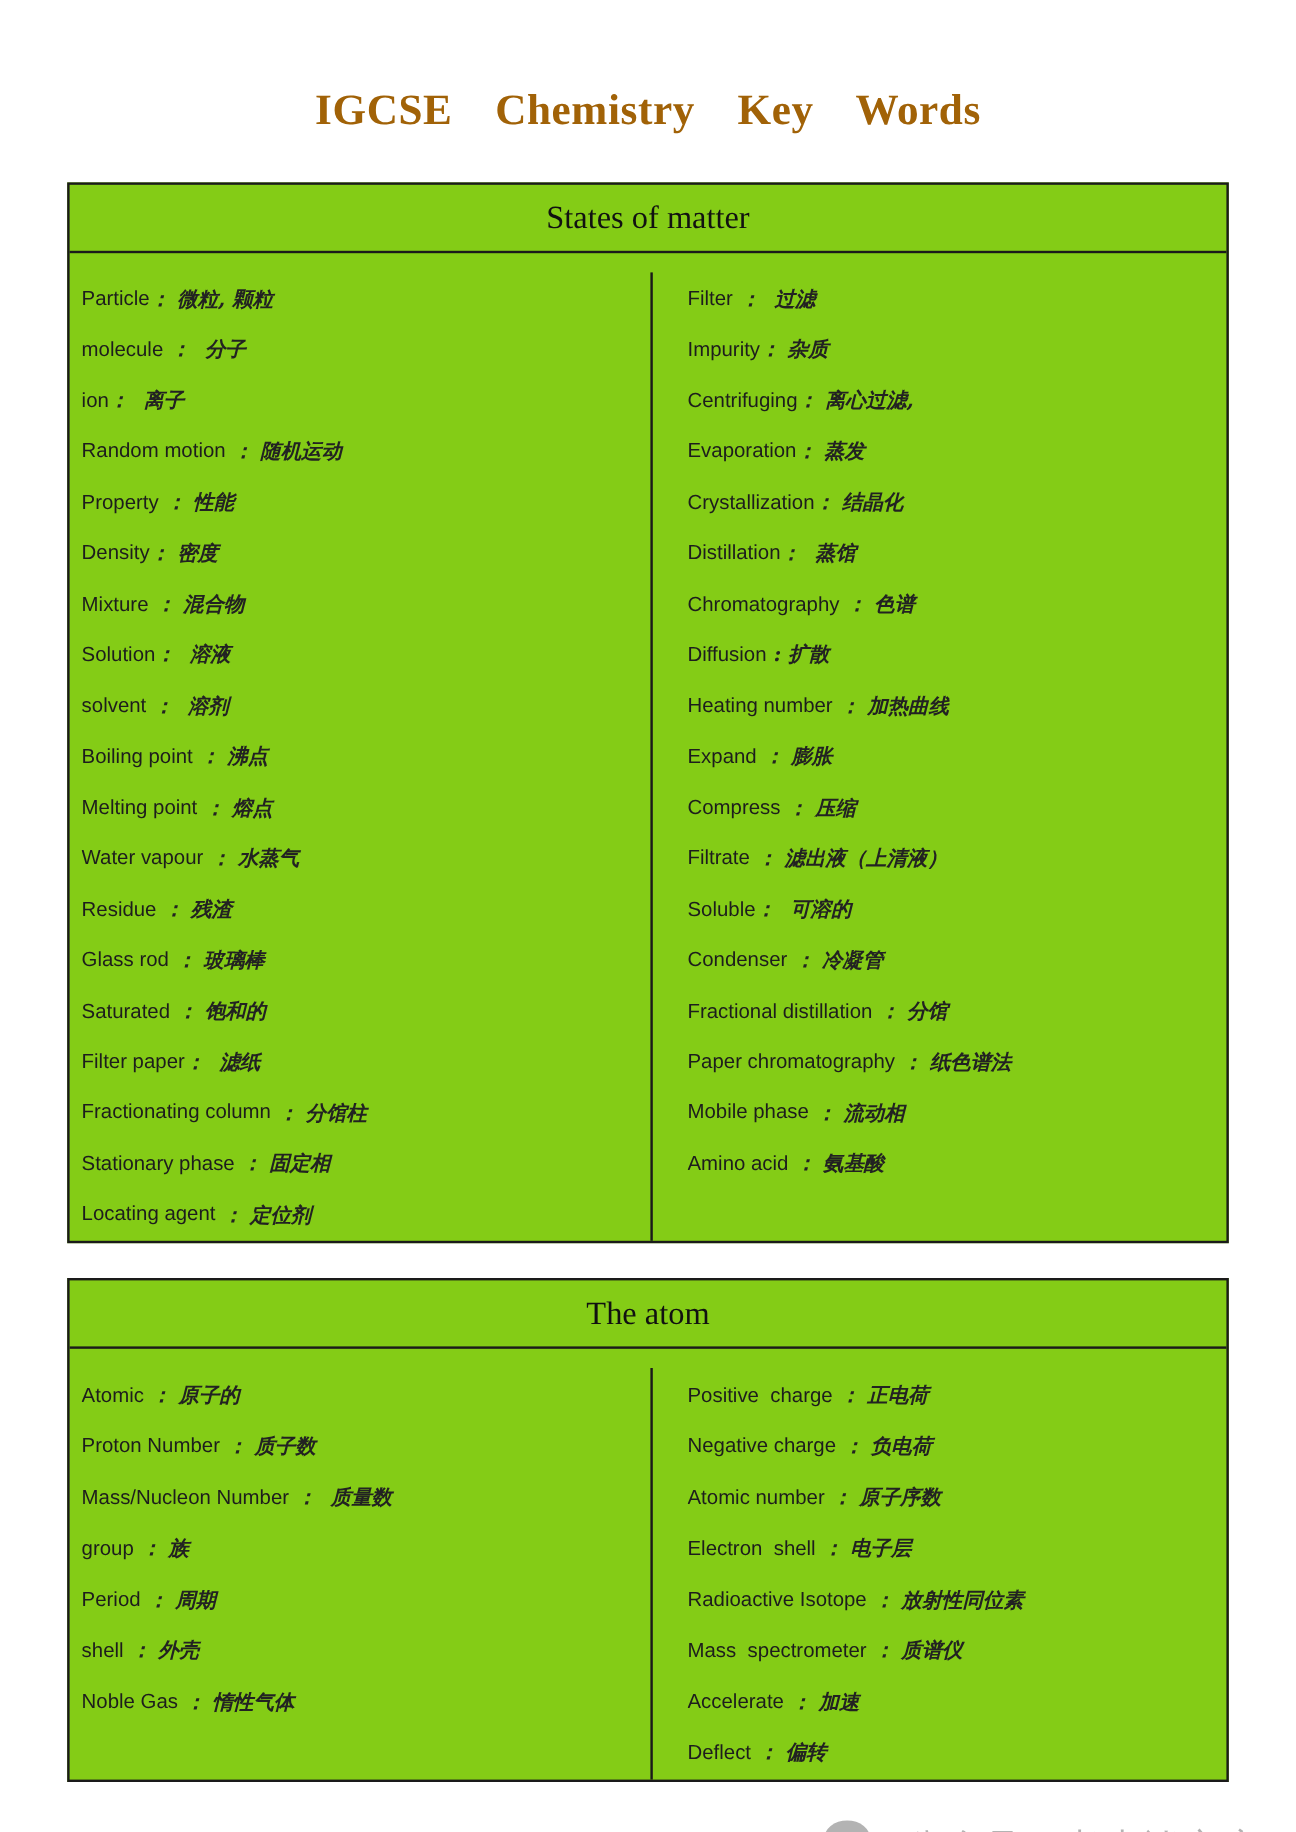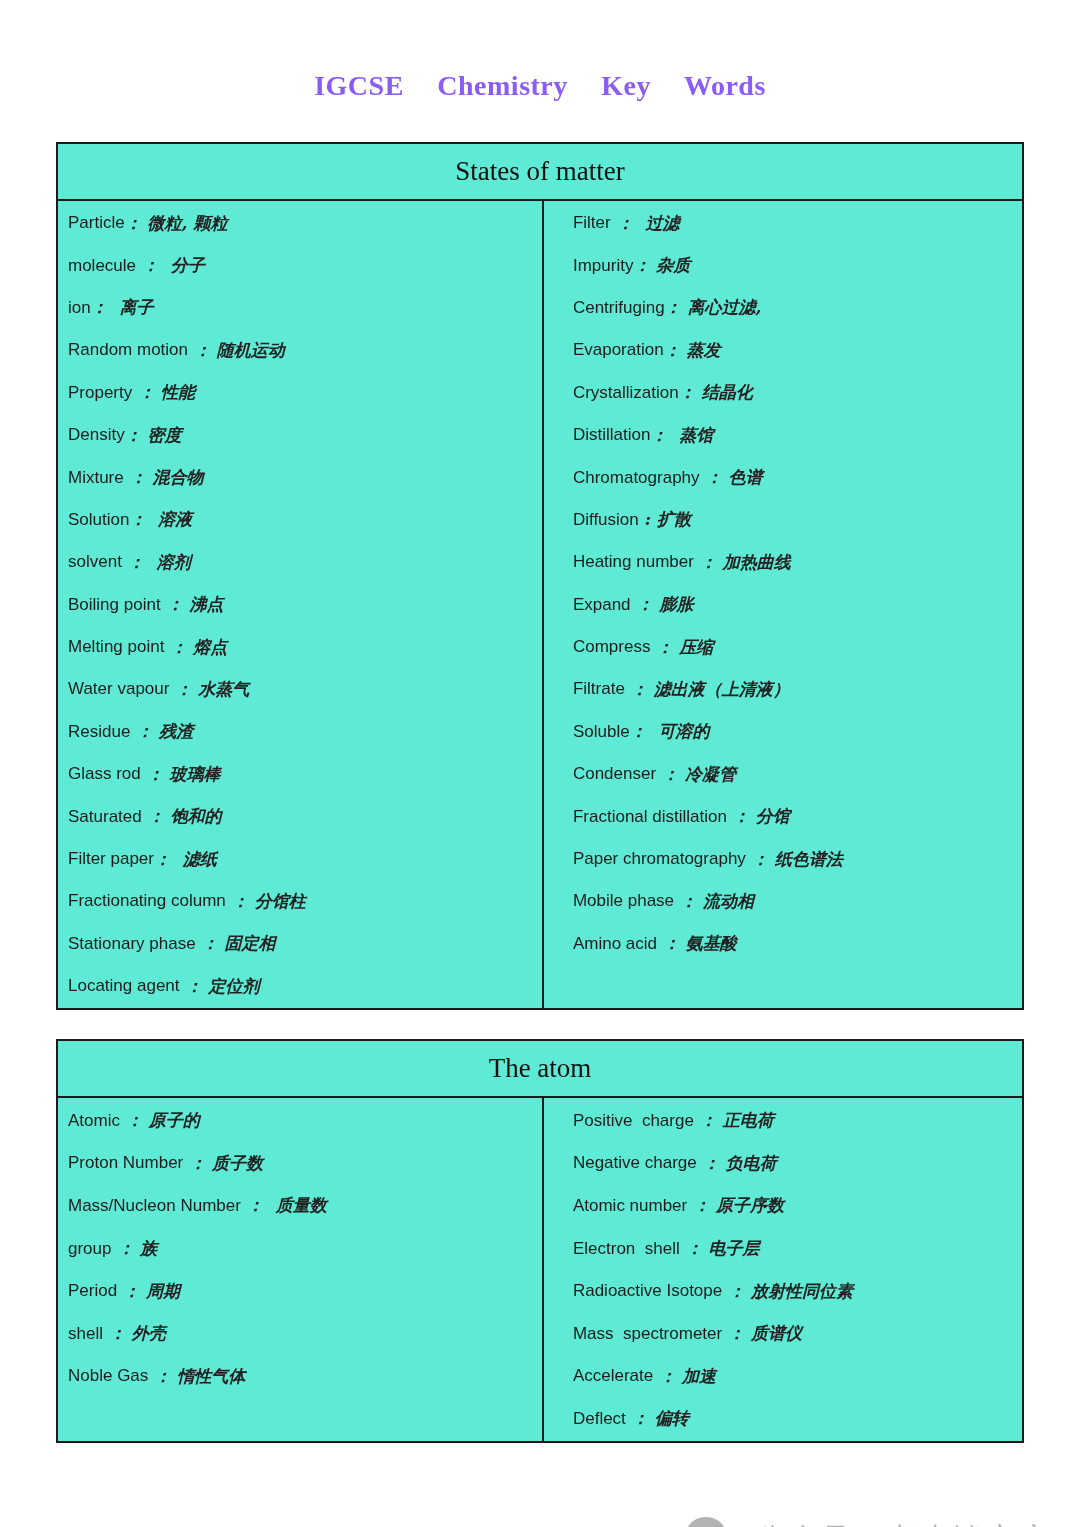--- a/index.html
+++ b/index.html
@@ -11,47 +11,48 @@
     color: #1d1d1d;
     position: relative;
     overflow: hidden;
   }
   .doc-title {
     margin: 0;
     padding-top: 70px;
     text-align: center;
     font-family: "Liberation Serif", serif;
     font-weight: 700;
-    font-size: 28px;
+    font-size: 36px;
     letter-spacing: 0.5px;
     word-spacing: 26px;
-    color: #8b5cf6;
+    color: #a16207;
   }
   .kw-table {
     width: 968px;
     margin: 40px auto 0;
     border: 2px solid #1a1a1a;
     box-sizing: border-box;
-    background: #5eead4;
+    background: #84cc16;
   }
   .kw-table.second { margin-top: 29px; }
   .t-header {
     height: 55px;
     line-height: 55px;
     text-align: center;
     font-family: "Liberation Serif", serif;
     font-size: 27px;
     color: #111;
     border-bottom: 2px solid #1a1a1a;
   }
   .t-body { display: flex; align-items: stretch; }
   .t-col {
     flex: 0 0 50.2%;
     box-sizing: border-box;
     padding: 1px 4px 1px 10px;
+    margin-top: 16px;
   }
   .t-col.right {
     flex: 1 1 auto;
     border-left: 2px solid #1a1a1a;
     padding-left: 29px;
   }
   .row {
     height: 42.4px;
     display: flex;
     align-items: center;

